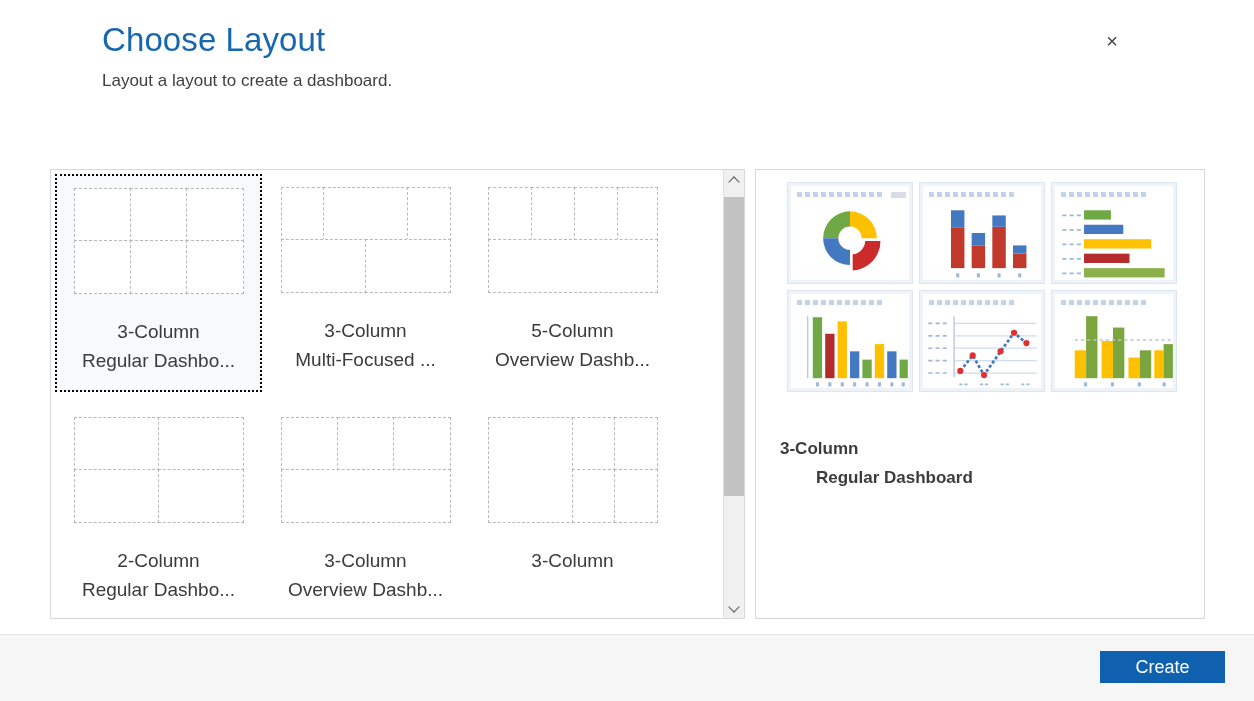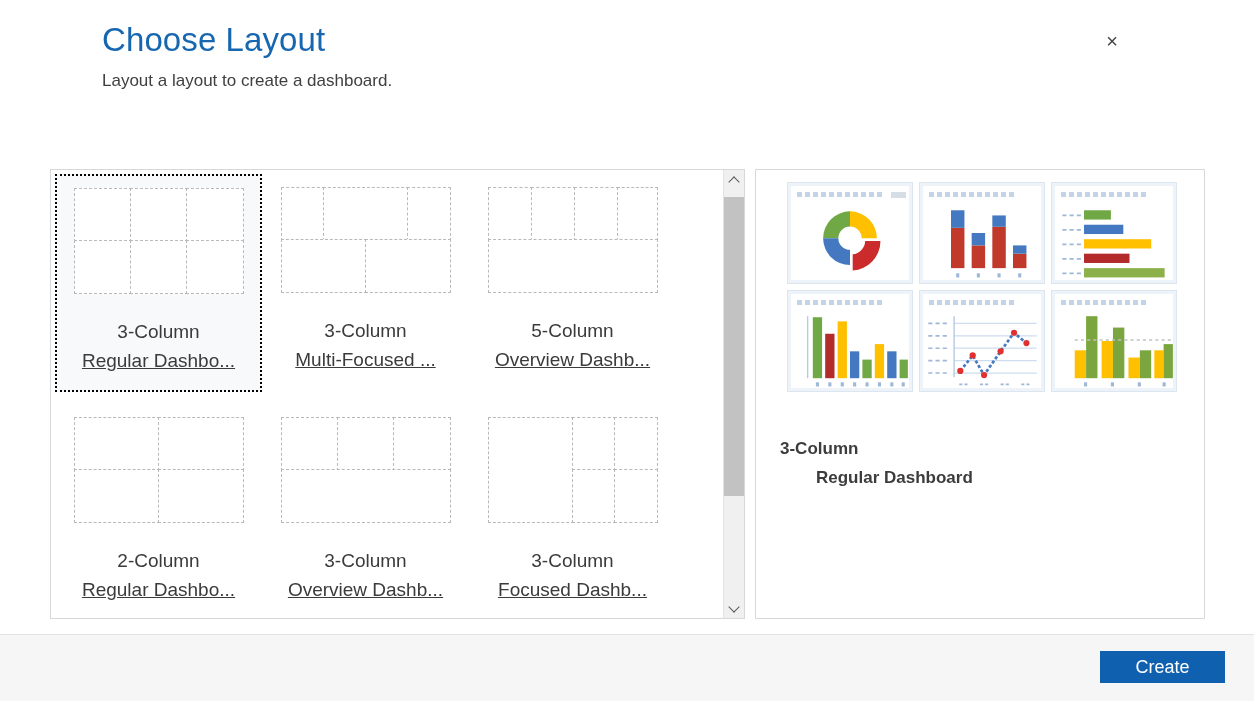--- a/index.html
+++ b/index.html
@@ -78,21 +78,21 @@
     background: #ffffff;
   }
   .card-label {
     margin-top: 16px;
     text-align: center;
     font-size: 19px;
     color: #3b3b3b;
     line-height: 29px;
     font-weight: 400;
   }
-  .card-label .l2 { display: block; text-decoration: underline; }
+  .card-label .l2 { display: block; }
 
   
   #list-scrollbar {
     position: absolute; right: 0; top: 0;
     width: 21px; height: 100%;
     background: #f0f0f0;
     border-left: 1px solid #e2e2e2;
   }
   .sb-btn {
     position: absolute; left: 0; width: 21px; height: 21px;
@@ -264,21 +264,20 @@
       <div class="layout-card">
         <div class="thumb">
           <div class="cell" style="left:0;top:0;width:86px;height:106px;"></div>
           <div class="cell" style="left:84px;top:0;width:44px;height:54px;"></div>
           <div class="cell" style="left:126px;top:0;width:44px;height:54px;"></div>
           <div class="cell" style="left:84px;top:52px;width:44px;height:54px;"></div>
           <div class="cell" style="left:126px;top:52px;width:44px;height:54px;"></div>
         </div>
         <div class="card-label">
           <span>3-Column</span>
-          <span class="l2">Focused Dashb...</span>
         </div>
       </div>
 
     </div>
 
     <div id="list-scrollbar">
       <div class="sb-btn" id="sb-up">
           <span class="sb-arrow"></span>
         </div>
       <div id="sb-thumb"></div>

